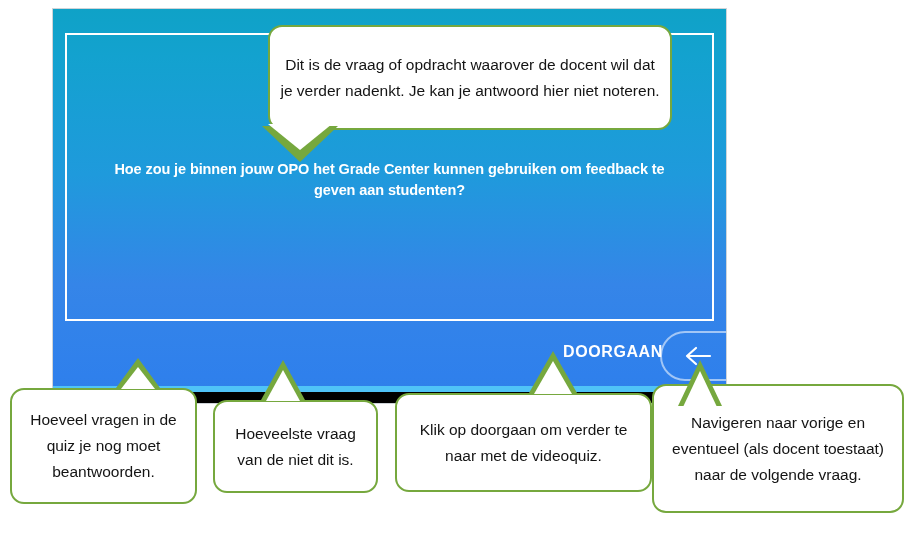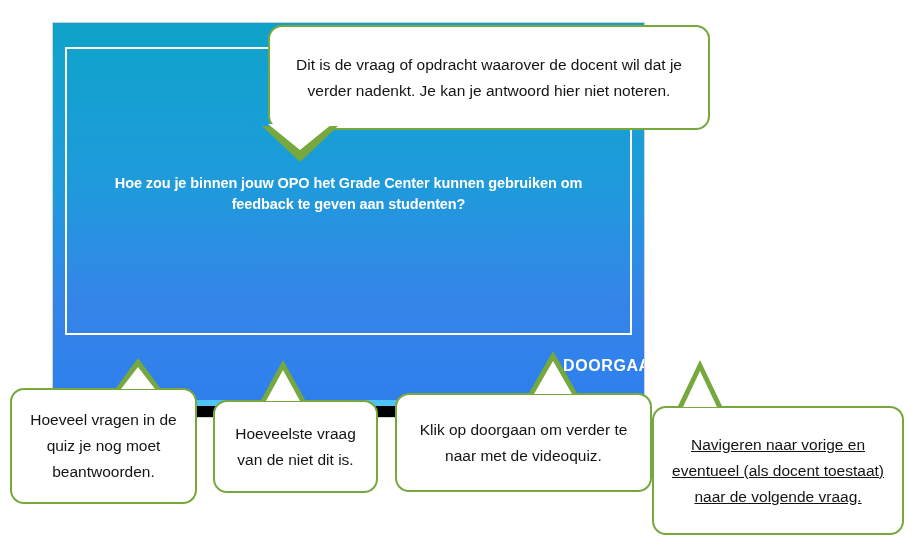--- a/index.html
+++ b/index.html
@@ -12,22 +12,22 @@
     height: 547px;
     position: relative;
     overflow: hidden;
     font-family: "Liberation Sans", sans-serif;
   }
 
   
   #player {
     position: absolute;
     left: 52px;
-    top: 22px;
-    width: 593px;
+    top: 8px;
+    width: 675px;
     height: 396px;
     box-sizing: border-box;
     border: 1px solid #cfd4d8;
     background: linear-gradient(180deg,
                 #0fa2c7 0%,
                 #13a2cf 12%,
                 #1f9adc 42%,
                 #3585e8 70%,
                 #2f80ec 93%,
                 #2e7fe8 100%);
@@ -195,21 +195,21 @@
   .tail .tail-border, .tail .tail-fill {
     position: absolute;
     width: 0;
     height: 0;
   }
 
   
   #callout-question {
     left: 268px;
     top: 25px;
-    width: 442px;
+    width: 404px;
     height: 105px;
   }
   #tail-question {
     left: 300px;
     top: 128px;
     z-index: 6;
   }
   #tail-question .tail-border {
     border-left: 38px solid transparent;
     border-right: 38px solid transparent;
@@ -290,24 +290,23 @@
     border-left: 19px solid transparent;
     border-right: 19px solid transparent;
     border-bottom: 33px solid #ffffff;
     left: -19px;
     top: -32px;
   }
 
   
   #callout-navigation {
     left: 652px;
-    top: 406px;
+    top: 384px;
     width: 252px;
     height: 129px;
-    text-decoration: underline;
   }
   #tail-navigation { left: 700px; top: 406px; }
   #tail-navigation .tail-border {
     border-left: 22px solid transparent;
     border-right: 22px solid transparent;
     border-bottom: 46px solid #76a83e;
     left: -22px;
     top: -46px;
   }
   #tail-navigation .tail-fill {

